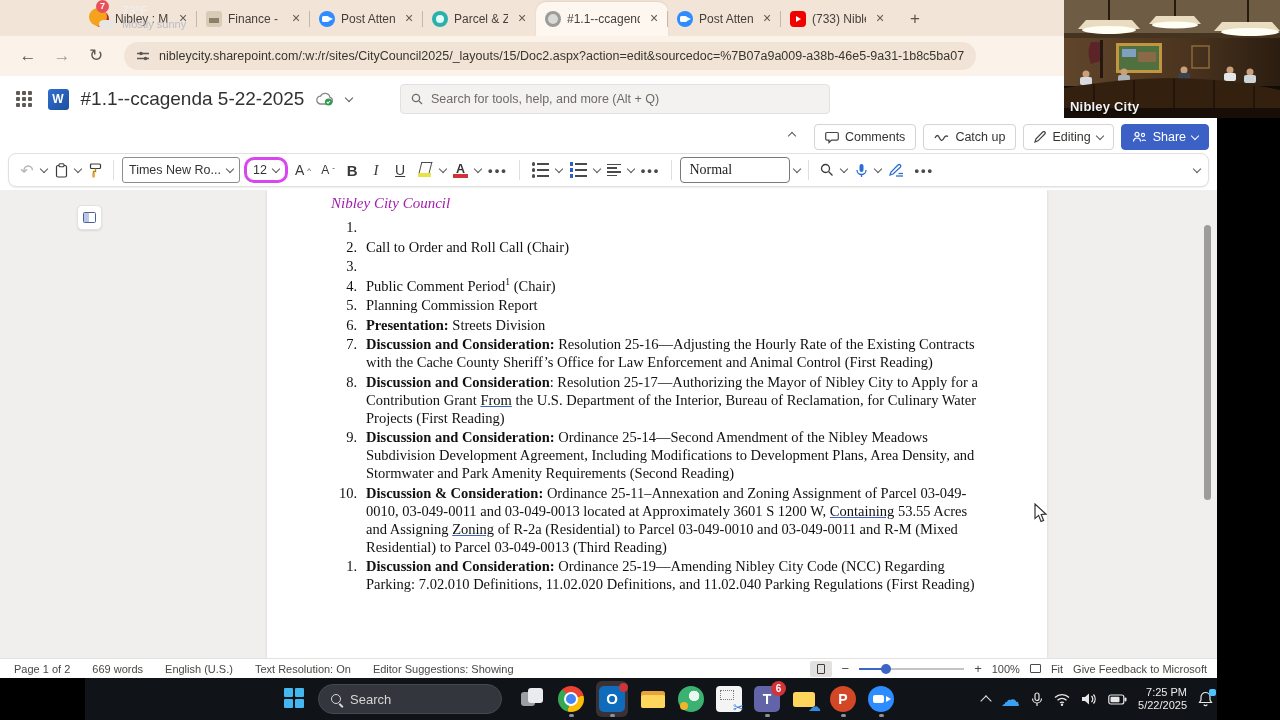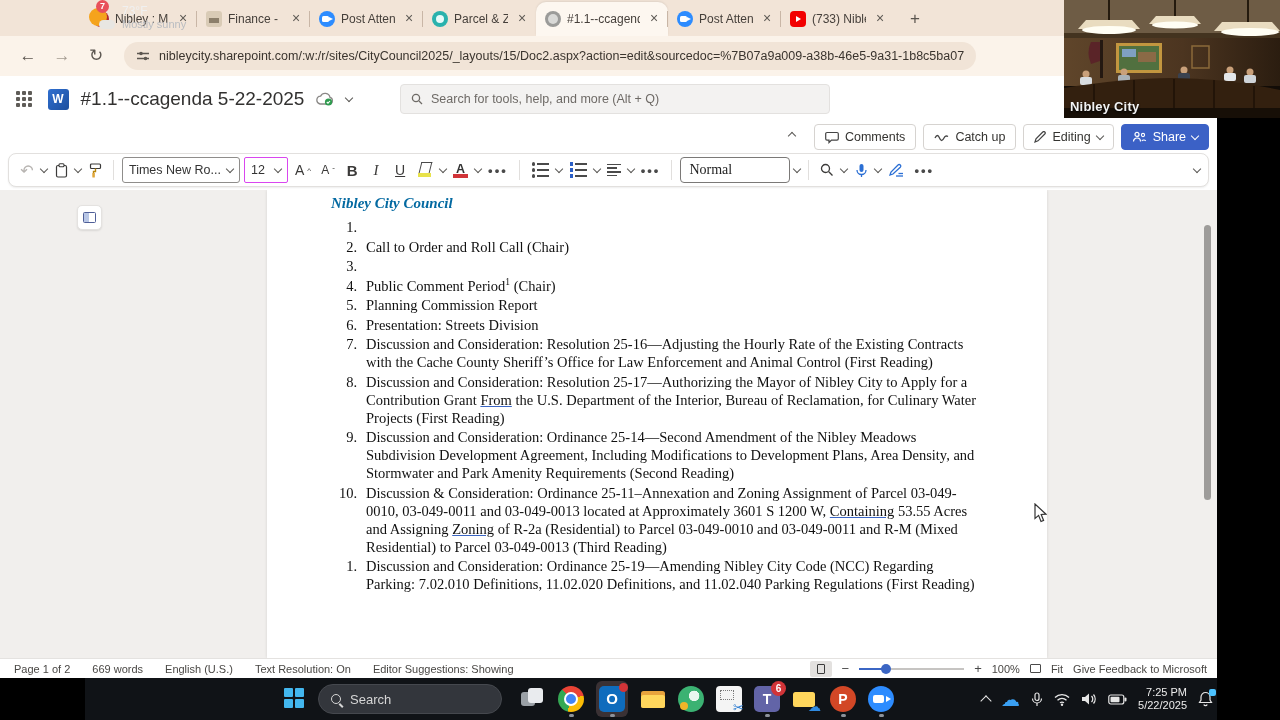--- a/index.html
+++ b/index.html
@@ -65,21 +65,21 @@
   .chev{width:6px;height:6px;border-right:1.4px solid #5a5855;border-bottom:1.4px solid #5a5855;transform:rotate(45deg);margin-top:-3px;flex:none;}
   .chev.white{border-color:#fff;}
 
   
   .toolbarwrap{position:absolute;left:0;top:76px;width:100%;height:38px;padding:1px 8px 3px;}
   .toolbar{height:34px;background:#fff;border:1px solid #e2e0de;border-radius:8px;box-shadow:0 1px 2px rgba(0,0,0,.07);display:flex;align-items:center;padding:0 8px;gap:4px;}
   .tbtn{height:26px;min-width:20px;display:flex;align-items:center;justify-content:center;gap:3px;padding:0 3px;border-radius:3px;font-size:14px;color:#3b3a39;flex:none;}
   .tsep{width:1px;height:20px;background:#e1dfdd;margin:0 4px;flex:none;}
   .undo{color:#b8b5b2;font-size:16px;}
   .fontbox{width:118px;height:26px;border:1px solid #8f8d8b;border-radius:3px;display:flex;align-items:center;justify-content:space-between;padding:0 6px;font-size:12.5px;color:#333;flex:none;}
-  .sizebox{width:44px;height:26px;border:1px solid #d946ef;border-radius:2px;display:flex;align-items:center;justify-content:space-between;padding:0 6px;font-size:12.5px;color:#333;flex:none;}
+  .sizebox{width:44px;height:26px;border:3px solid #d946ef;border-radius:10px;display:flex;align-items:center;justify-content:space-between;padding:0 6px;font-size:12.5px;color:#333;flex:none;}
   .stylebox{width:110px;height:26px;border:1px solid #7b7977;border-radius:4px;display:flex;align-items:center;padding:0 8px;font-family:"Liberation Serif","DejaVu Serif",serif;font-size:14px;color:#222;flex:none;}
   .bold{font-weight:bold;font-size:15px;}
   .italic{font-style:italic;font-family:"Liberation Serif",serif;font-size:15px;}
   .underl{text-decoration:underline;font-size:14px;}
   .hl-ic{position:relative;width:16px;height:16px;}
   .hl-ic::before{content:"";position:absolute;left:3px;top:0;width:9px;height:10px;border:1.5px solid #4a4a4a;border-bottom:none;transform:skewX(-14deg);}
   .hl-ic::after{content:"";position:absolute;left:1px;bottom:1px;width:13px;height:4px;background:#e8e24a;}
   .fc-ic{position:relative;width:15px;height:16px;font-size:12.5px;font-weight:bold;color:#333;text-align:center;}
   .fc-ic::after{content:"";position:absolute;left:0;bottom:0;width:15px;height:4px;background:#d13438;}
   .list-ic{width:16px;height:14px;display:flex;flex-direction:column;justify-content:space-between;}
@@ -88,25 +88,25 @@
   .list-ic.num i::before{content:"";position:absolute;left:-5px;top:-1.5px;width:3px;height:4px;background:#2b5fc7;}
   .list-ic.bul,.list-ic.num{margin-left:6px;width:12px;}
   .align-ic{width:14px;height:13px;display:flex;flex-direction:column;justify-content:space-between;}
   .align-ic i{height:1.6px;background:#4a4a4a;}
   .align-ic i:nth-child(even){width:70%;}
   .dots{letter-spacing:2px;color:#4a4a4a;font-size:13px;font-weight:bold;}
 
   
   .docarea{position:absolute;left:0;top:114px;width:100%;height:468px;background:#f1efed;overflow:hidden;}
   .page{position:absolute;left:267px;top:0;width:780px;height:468px;background:#fff;box-shadow:0 0 3px rgba(0,0,0,.12);padding:5px 62px 0 64px;overflow:hidden;}
-  .doc-title{font-family:"Liberation Serif","DejaVu Serif",serif;font-size:15px;font-weight:bold;font-style:italic;color:#0369a1;margin-bottom:6px;}
+  .doc-title{font-family:"Liberation Serif","DejaVu Serif",serif;font-size:15px;font-weight:normal;font-style:italic;color:#a21caf;margin-bottom:6px;}
   .ag-item{display:flex;margin-bottom:1.5px;}
   .ag-num{width:26px;flex:none;text-align:right;margin-right:9px;font-family:"Liberation Serif","DejaVu Serif",serif;font-size:14.5px;line-height:18px;color:#111;}
   .ag-text{font-family:"Liberation Serif","DejaVu Serif",serif;font-size:14.5px;line-height:18px;color:#111;}
-  .ag-text .b{font-weight:normal;}
+  .ag-text .b{font-weight:bold;}
   .ag-text .u{text-decoration:underline;text-decoration-color:#3b66c4;}
   .ag-text sup{font-size:9.5px;line-height:0;}
   .panebtn{position:absolute;left:77px;top:15px;width:25px;height:25px;background:#fff;border:1px solid #e4e2e0;border-radius:5px;box-shadow:0 1px 2px rgba(0,0,0,.1);display:flex;align-items:center;justify-content:center;}
   .panebtn .pic{width:13px;height:11px;border:1.4px solid #4f5f98;border-radius:1.5px;position:relative;}
   .panebtn .pic::after{content:"";position:absolute;left:0;top:0;bottom:0;width:4.5px;background:#b9c7e6;}
   .vscroll{position:absolute;right:6px;top:35px;width:7px;height:275px;background:#9e9c9a;border-radius:4px;}
 
   
   .statusbar{position:absolute;left:0;top:582px;width:100%;height:20px;background:#fff;border-top:1px solid #e4e2e0;display:flex;align-items:center;font-size:11px;color:#494744;padding:0 10px 0 14px;}
   .sb-item{margin-right:22px;white-space:nowrap;}

